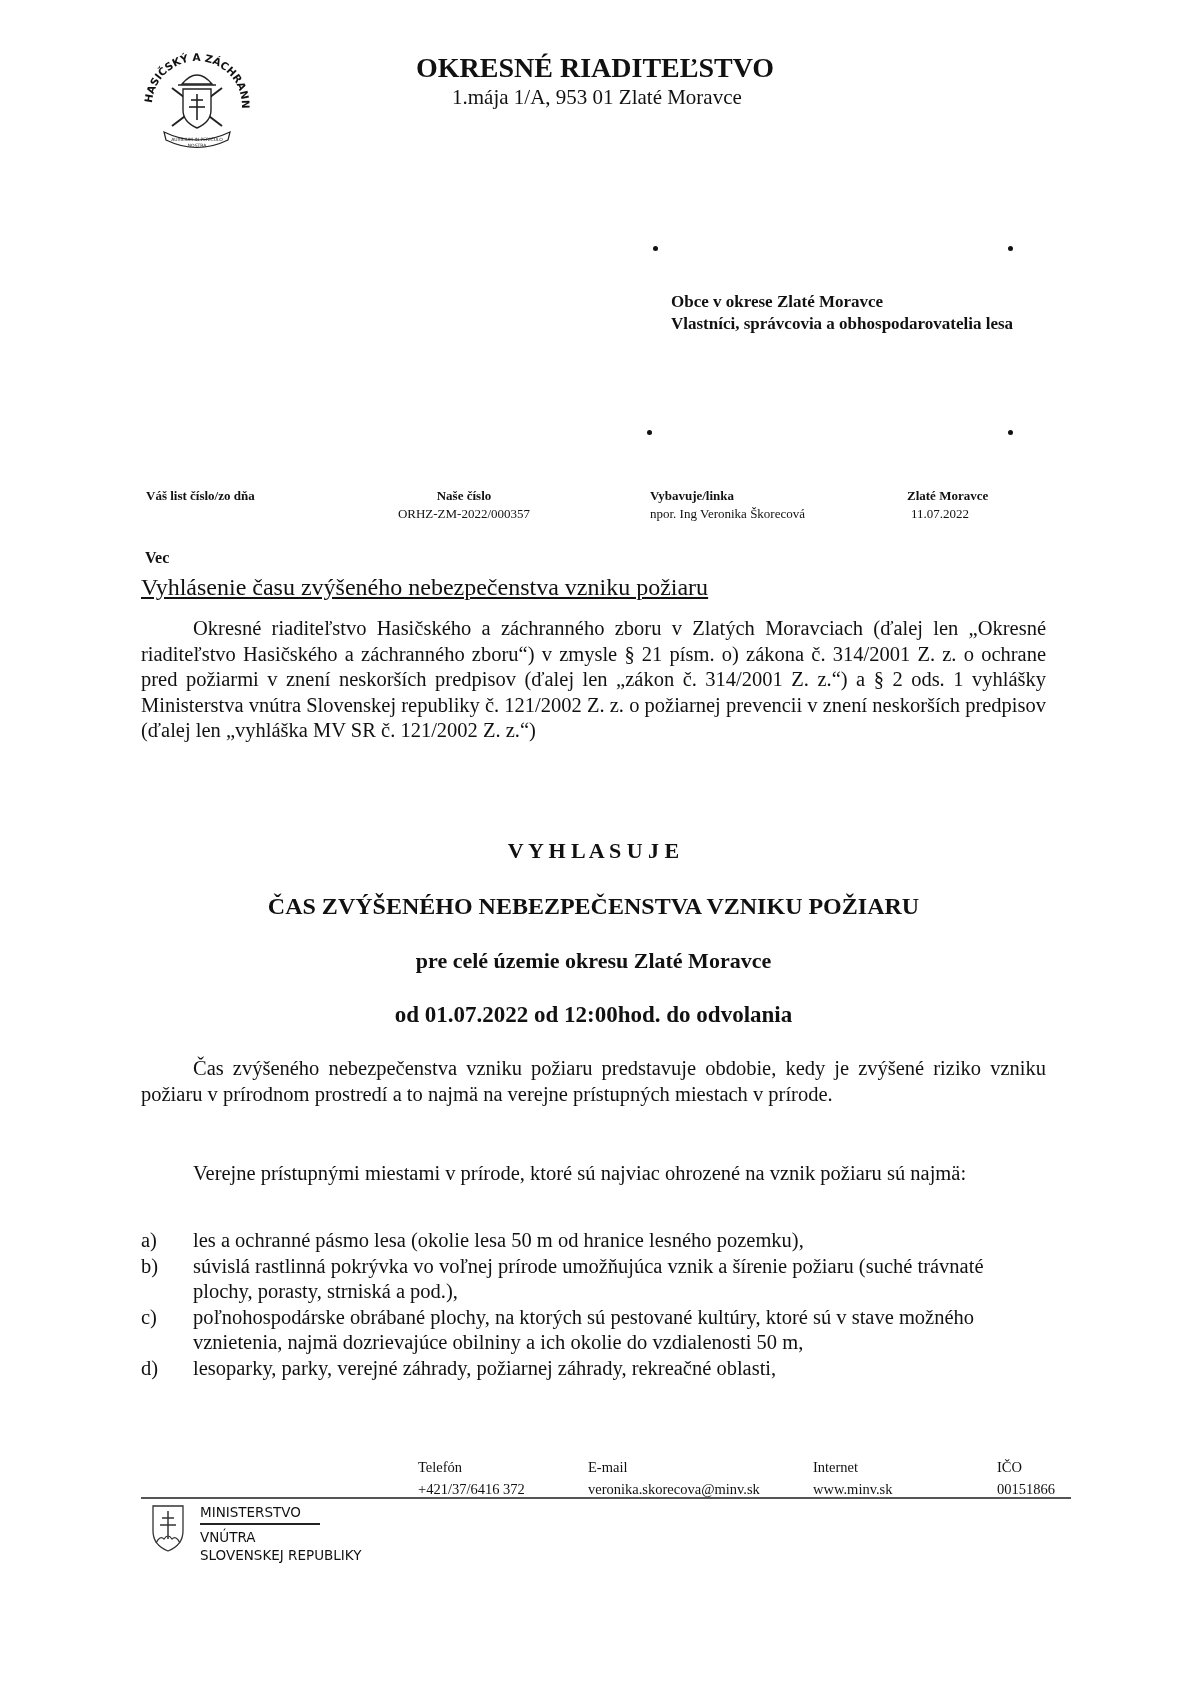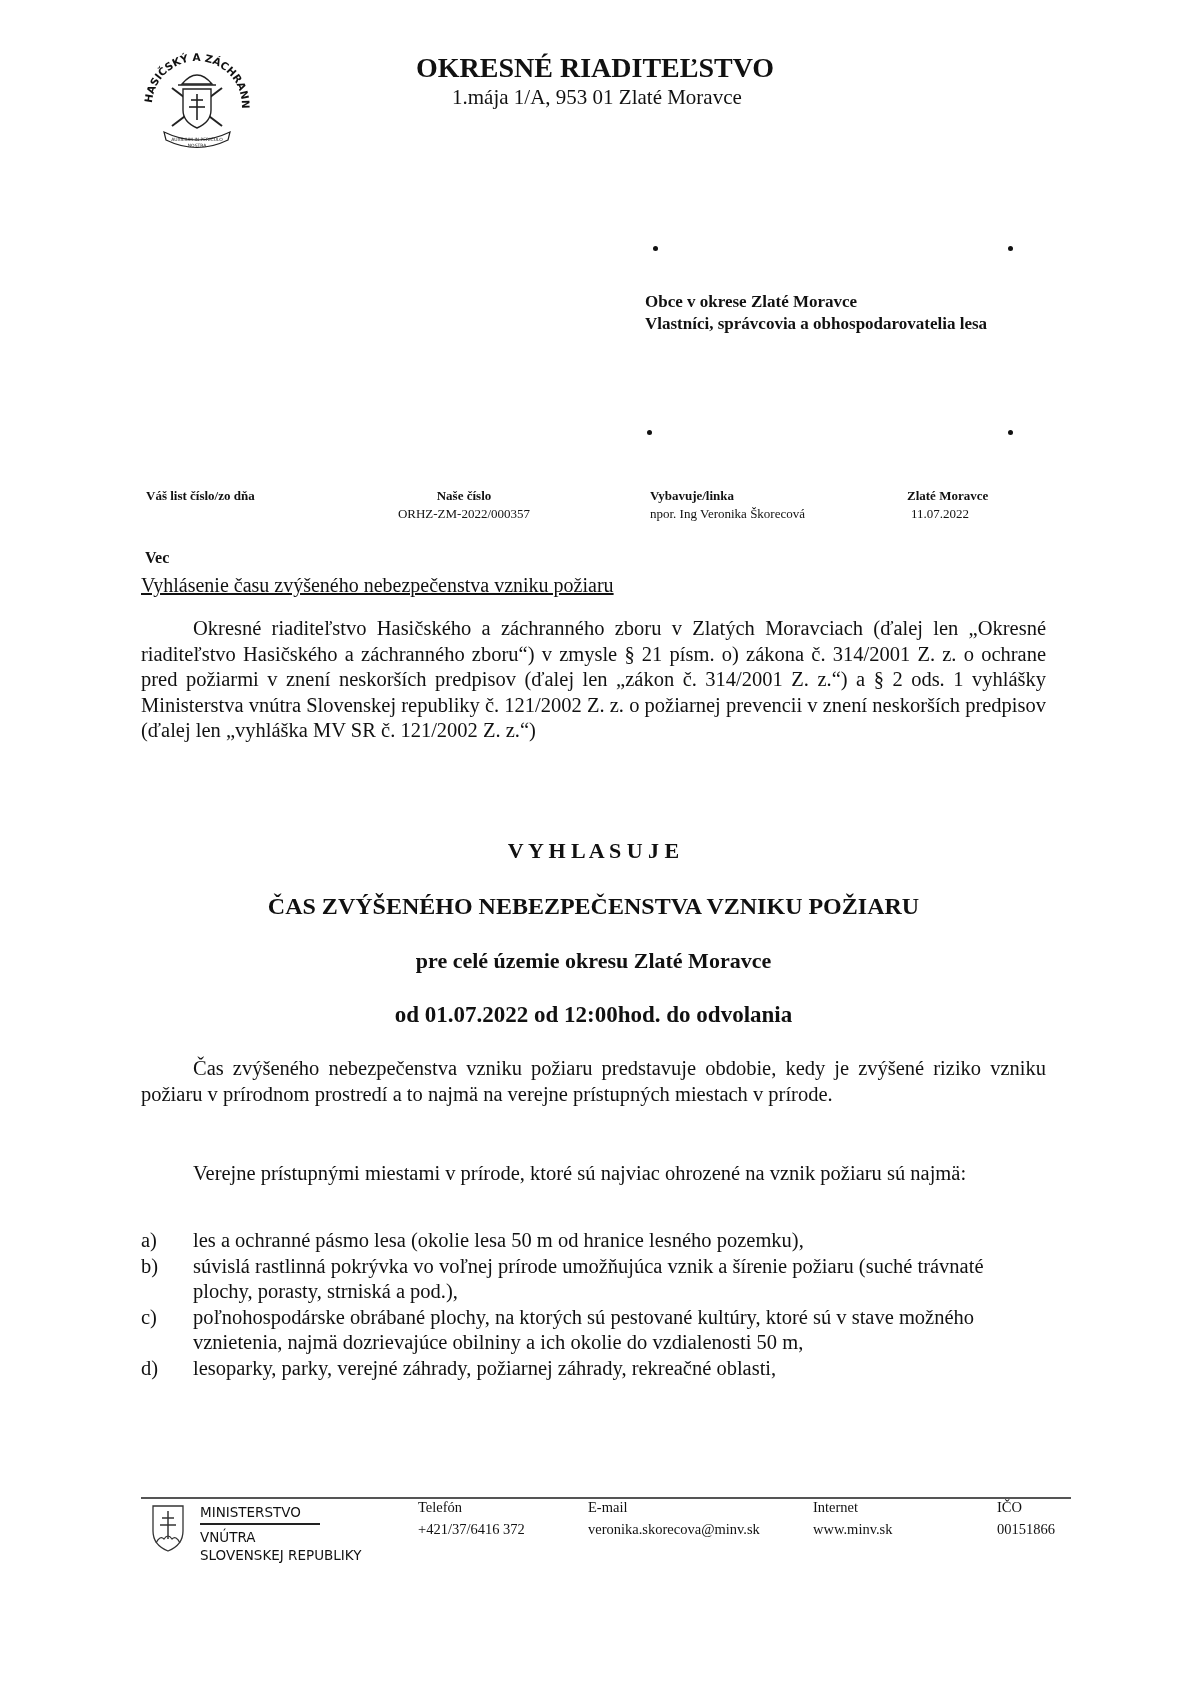--- a/index.html
+++ b/index.html
@@ -6,37 +6,37 @@
     body { width: 1190px; height: 1684px; position: relative; overflow: hidden;
            font-family: "Liberation Serif", "DejaVu Serif", serif; color: #111; }
     .abs { position: absolute; }
     .logo { left: 138px; top: 44px; width: 118px; height: 110px; }
     .org { left: 340px; top: 52px; width: 620px; font-weight: bold; font-size: 28px; line-height: 32px; }
     .org .l1 { padding-left: 76px; }
     .org .l2 { padding-left: 28px; }
     .org .l3 { padding-left: 68px; }
     .org .addr { padding-left: 112px; font-weight: normal; font-size: 21px; line-height: 26px; }
     .dot { width: 5px; height: 5px; border-radius: 50%; background: #111; }
-    .recip { left: 645px; top: 291px; font-weight: bold; font-size: 17px; line-height: 22px; }
+    .recip { left: 671px; top: 291px; font-weight: bold; font-size: 17px; line-height: 22px; }
     .refrow { top: 487px; font-size: 13px; line-height: 18px; }
     .refrow .h { font-weight: bold; }
     .vec { left: 145px; top: 549px; font-weight: bold; font-size: 16px; }
-    .subject { left: 141px; top: 574px; font-size: 20px; text-decoration: underline; }
+    .subject { left: 141px; top: 574px; font-size: 24px; text-decoration: underline; }
     .para { left: 141px; width: 905px; font-size: 20.5px; line-height: 25.5px; text-align: justify; }
     .para .indent { display: inline-block; width: 52px; }
     .center { left: 141px; width: 905px; text-align: center; font-weight: bold; }
     .list { left: 141px; top: 1228px; width: 905px; font-size: 20.5px; line-height: 25.5px; }
     .list .item { display: flex; }
     .list .mk { width: 52px; flex: none; }
     .list .tx { flex: 1; }
     .hr { left: 141px; top: 1497px; width: 930px; height: 1.5px; background: #555; }
     .ministry { left: 150px; top: 1503px; }
     .ministry .name { position: absolute; left: 50px; top: 0; font-family: "DejaVu Sans", sans-serif; font-size: 13.5px; line-height: 18px; white-space: nowrap; }
     .ministry .rule { position: absolute; left: 50px; top: 20px; width: 120px; height: 2px; background: #222; }
-    .fcol { top: 1496px; font-size: 14.5px; line-height: 22px; }
+    .fcol { top: 1456px; font-size: 14.5px; line-height: 22px; }
   </style>
 </head>
 <body>
 
 <div class="abs logo">
   <svg width="118" height="110" viewBox="0 0 118 110">
     <defs>
       <path id="arc" d="M 14 62 A 45 45 0 1 1 104 62"></path>
     </defs>
     <text font-family="DejaVu Sans, sans-serif" font-size="10.5" font-weight="bold" fill="#111">

